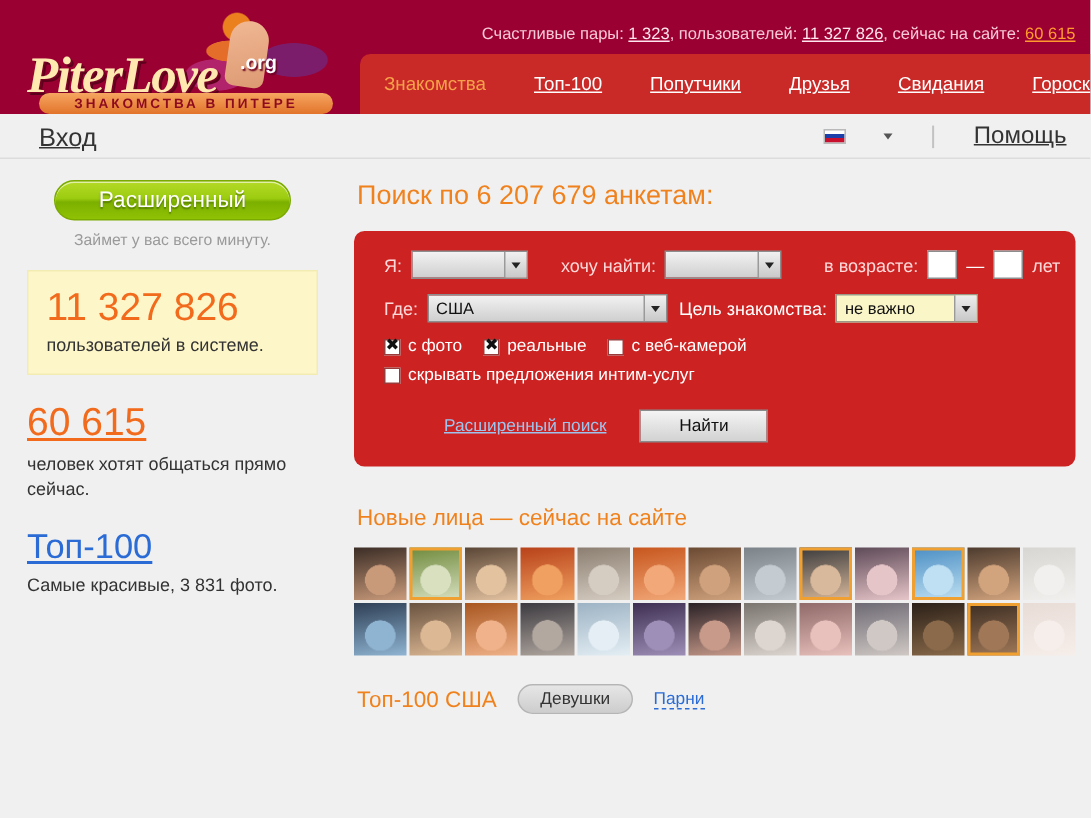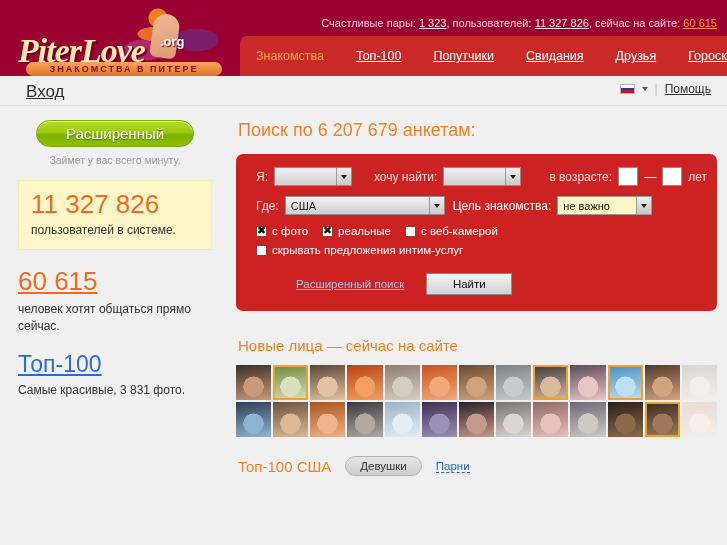--- a/index.html
+++ b/index.html
@@ -91,22 +91,22 @@
     position:relative; height:30px;
     background:#f0f0f0;
     border-bottom:1px solid #dcdcdc;
   }
   #login-link {
     position:absolute; left:26px; top:6px;
     font-size:17px; color:#333; text-decoration:underline;
   }
   #subbar-right {
     position:absolute; right:16px; top:6px;
-    display:flex; align-items:center; gap:7px;
-    font-size:12px;
+    display:flex; align-items:center; gap:25px;
+    font-size:16px;
   }
   .flag-ru {
     width:15px; height:10px; display:inline-block;
     background:linear-gradient(180deg,#ffffff 0 33%, #1c3faa 33% 66%, #c8102e 66% 100%);
     border:1px solid #b9b9b9;
   }
   .caret-sm {
     width:0;height:0;border-left:3px solid transparent;border-right:3px solid transparent;
     border-top:4px solid #555; display:inline-block;
   }
@@ -277,24 +277,24 @@
       <li>
           <a class="current">Знакомства</a>
         </li>
       <li>
           <a>Топ-100</a>
         </li>
       <li>
           <a>Попутчики</a>
         </li>
       <li>
+          <a>Друзья</a>
+        </li>
+      <li>
           <a>Свидания</a>
-        </li>
-      <li>
-          <a>Друзья</a>
         </li>
       <li>
           <a>Гороскопы</a>
         </li>
     </ul>
   </div>
 </div>
 
 <div id="subbar">
   <a id="login-link">Вход</a>

